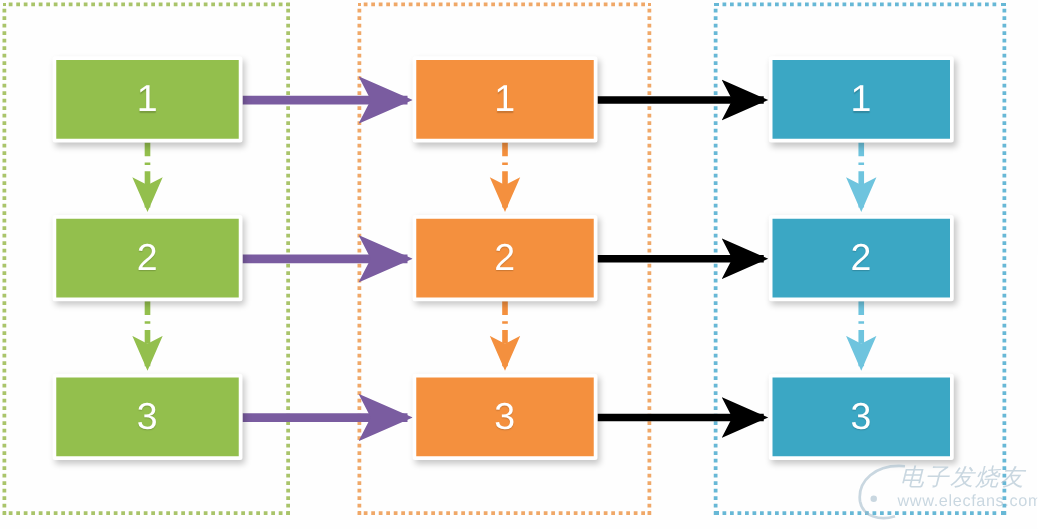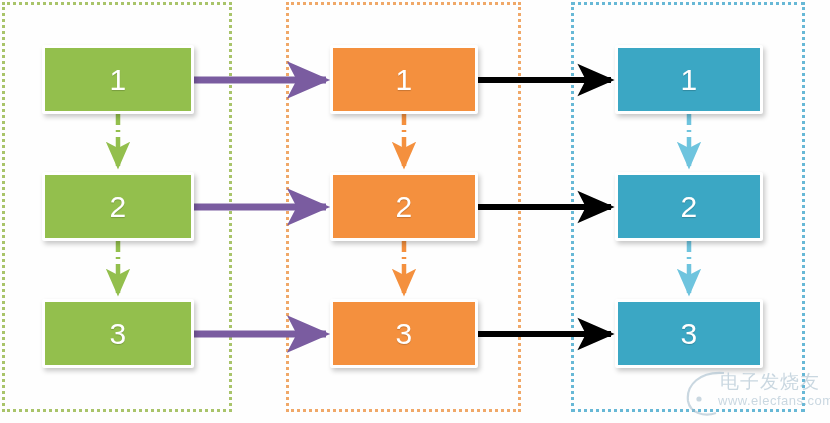--- a/index.html
+++ b/index.html
@@ -68,20 +68,21 @@
     opacity: 0.55;
     pointer-events: none;
   }
   .wm-cn {
     position: absolute;
     left: 36px;
     top: 2px;
     font-size: 19px;
     color: #9fb8c9;
     font-family: "DejaVu Sans", sans-serif;
+    font-style: italic;
     letter-spacing: 1px;
     white-space: nowrap;
   }
   .wm-url {
     position: absolute;
     left: 34px;
     top: 26px;
     font-size: 13px;
     color: #9fb8c9;
     letter-spacing: 0.5px;

